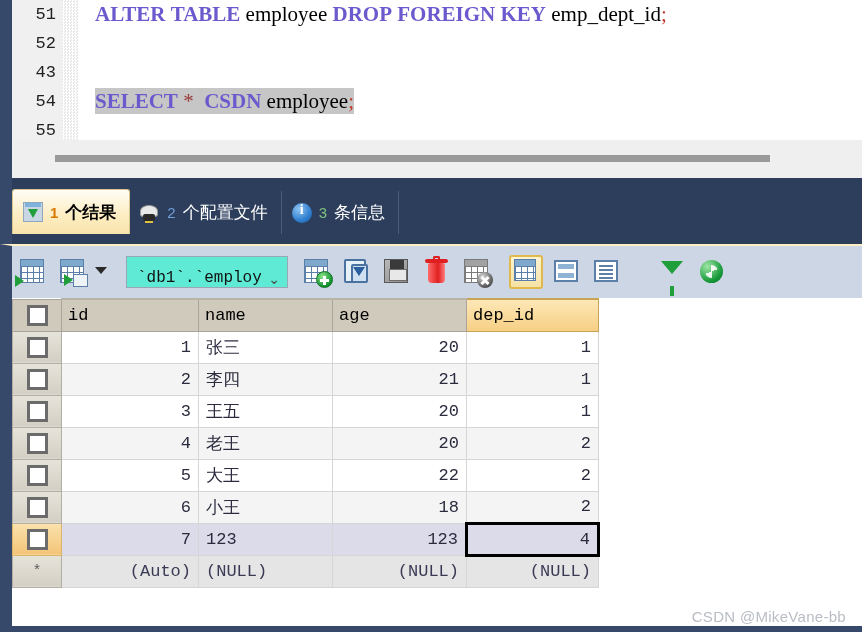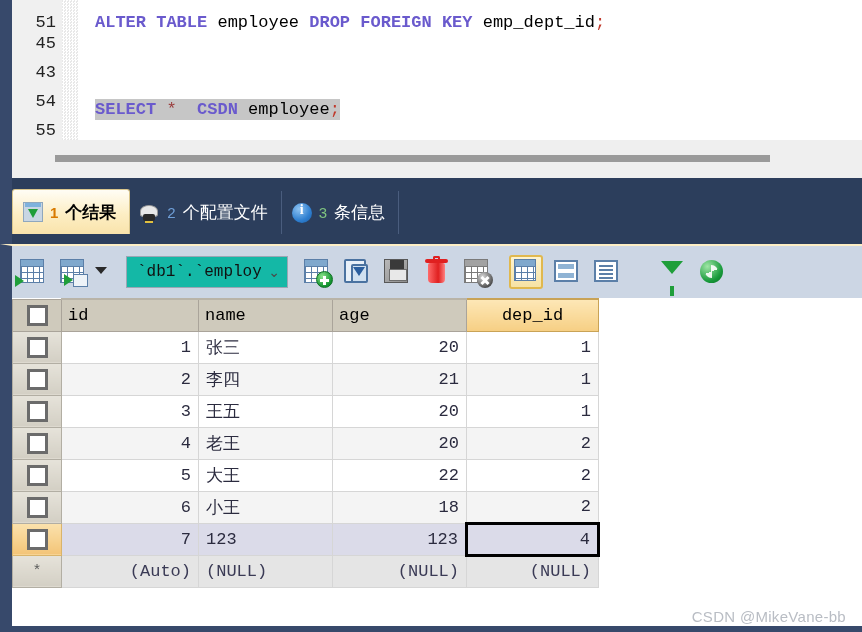--- a/index.html
+++ b/index.html
@@ -37,25 +37,24 @@
   }
   .ln {
     position: absolute; left: 0; width: 44px;
     text-align: right;
     font-family: "Liberation Mono", monospace;
     font-size: 17px; line-height: 29px;
     color: #222;
   }
   .code-line {
     position: absolute; left: 83px;
-    font-family: Liberation Mono, monospace;
-    font-size: 17px; line-height: 29px;
+    font-family: Liberation Serif, serif;
+    font-size: 21px; line-height: 29px;
     white-space: pre;
     color: #000;
-    margin-top: 8px;
   }
   .kw { color: #6a5acd; font-weight: 600; }
   .star { color: #9a3b3b; }
   .punc { color: #c0392b; }
   .sel-bg { background: #c6c6c6; padding: 1px 0; }
 
   
   .hscroll-area {
     position: absolute; left: 0; top: 140px;
     width: 862px; height: 38px;
@@ -300,23 +299,23 @@
     content: ""; position: absolute; left: 5px; top: 5px;
     width: 13px; height: 13px; border-radius: 50%;
     background: conic-gradient(#ffffff 0deg 70deg, transparent 70deg 180deg, #ffffff 180deg 250deg, transparent 250deg 360deg);
     opacity: .9;
   }
 
   .tb-combo {
     position: relative;
     width: 162px; height: 32px;
     margin: 13px 8px;
-    background: #14b8a6;
+    background: #5eead4;
     border: 1px solid #9aa6b4;
-    display: flex; align-items: center;
+    display: flex; align-items: flex-end;
     cursor: pointer;
   }
   .tb-combo .cval {
     flex: 1; padding-left: 10px;
     font-family: "Liberation Mono", monospace;
     font-size: 16px; color: #111;
     white-space: nowrap; overflow: hidden;
   }
   .tb-combo .cchev {
     width: 26px; text-align: center;
@@ -351,21 +350,20 @@
     border: 1px solid #aaa49a;
     border-top: 2px solid #b9b4a8;
     color: #000; font-weight: normal;
     text-align: left; padding: 0 6px;
     font-family: "Liberation Mono", monospace;
     font-size: 17px;
   }
   th.hd.active {
     background: linear-gradient(to bottom, #fde7b6 0%, #f6cf84 100%);
     border-color: #c9a356;
-    text-align: center;
   }
   th.corner {
     background: #cfcabc; border: 1px solid #aaa49a;
     padding: 0; text-align: center;
   }
   .chkbox {
     display: inline-block; width: 21px; height: 21px;
     background: #ffffff; border: 3px solid #6b6b6b;
     vertical-align: middle;
   }
@@ -412,22 +410,22 @@
 </head>
 <body>
 
 <div id="app">
 
   <div class="editor">
     <div class="editor-inner">
       <div class="gutter"></div>
       <div class="gutter-edge"></div>
 
-      <div class="ln" style="top:8px">51</div>
-      <div class="ln" style="top:29px">45</div>
+      <div class="ln" style="top:0px">51</div>
+      <div class="ln" style="top:29px">52</div>
       <div class="ln" style="top:58px">43</div>
       <div class="ln" style="top:87px">54</div>
       <div class="ln" style="top:116px">55</div>
 
       <div class="code-line" style="top:0px"><span class="kw">ALTER</span><span> </span><span class="kw">TABLE</span><span> employee </span><span class="kw">DROP</span><span> </span><span class="kw">FOREIGN</span><span> </span><span class="kw">KEY</span><span> emp_dept_id</span><span class="punc">;</span></div>
       <div class="code-line" style="top:29px"></div>
       <div class="code-line" style="top:58px"></div>
       <div class="code-line" style="top:87px"><span class="sel-bg"><span class="kw">SELECT</span><span> </span><span class="star">*</span><span>  </span><span class="kw">CSDN</span><span> employee</span><span class="punc">;</span></span></div>
       <div class="code-line" style="top:116px"></div>
     </div>

